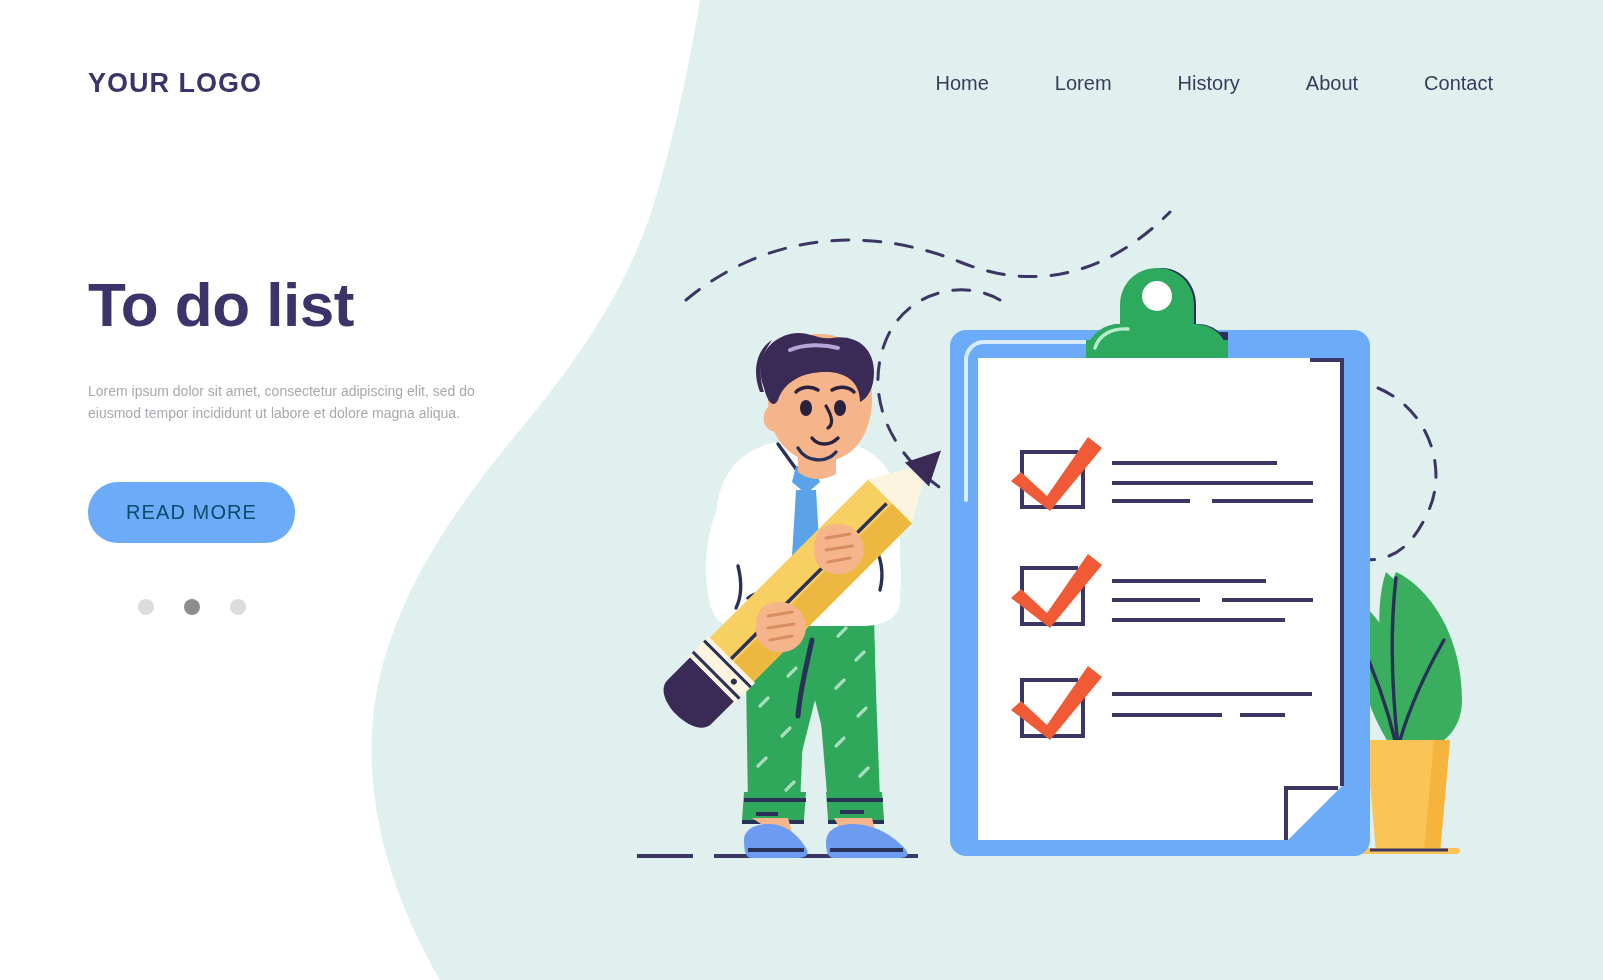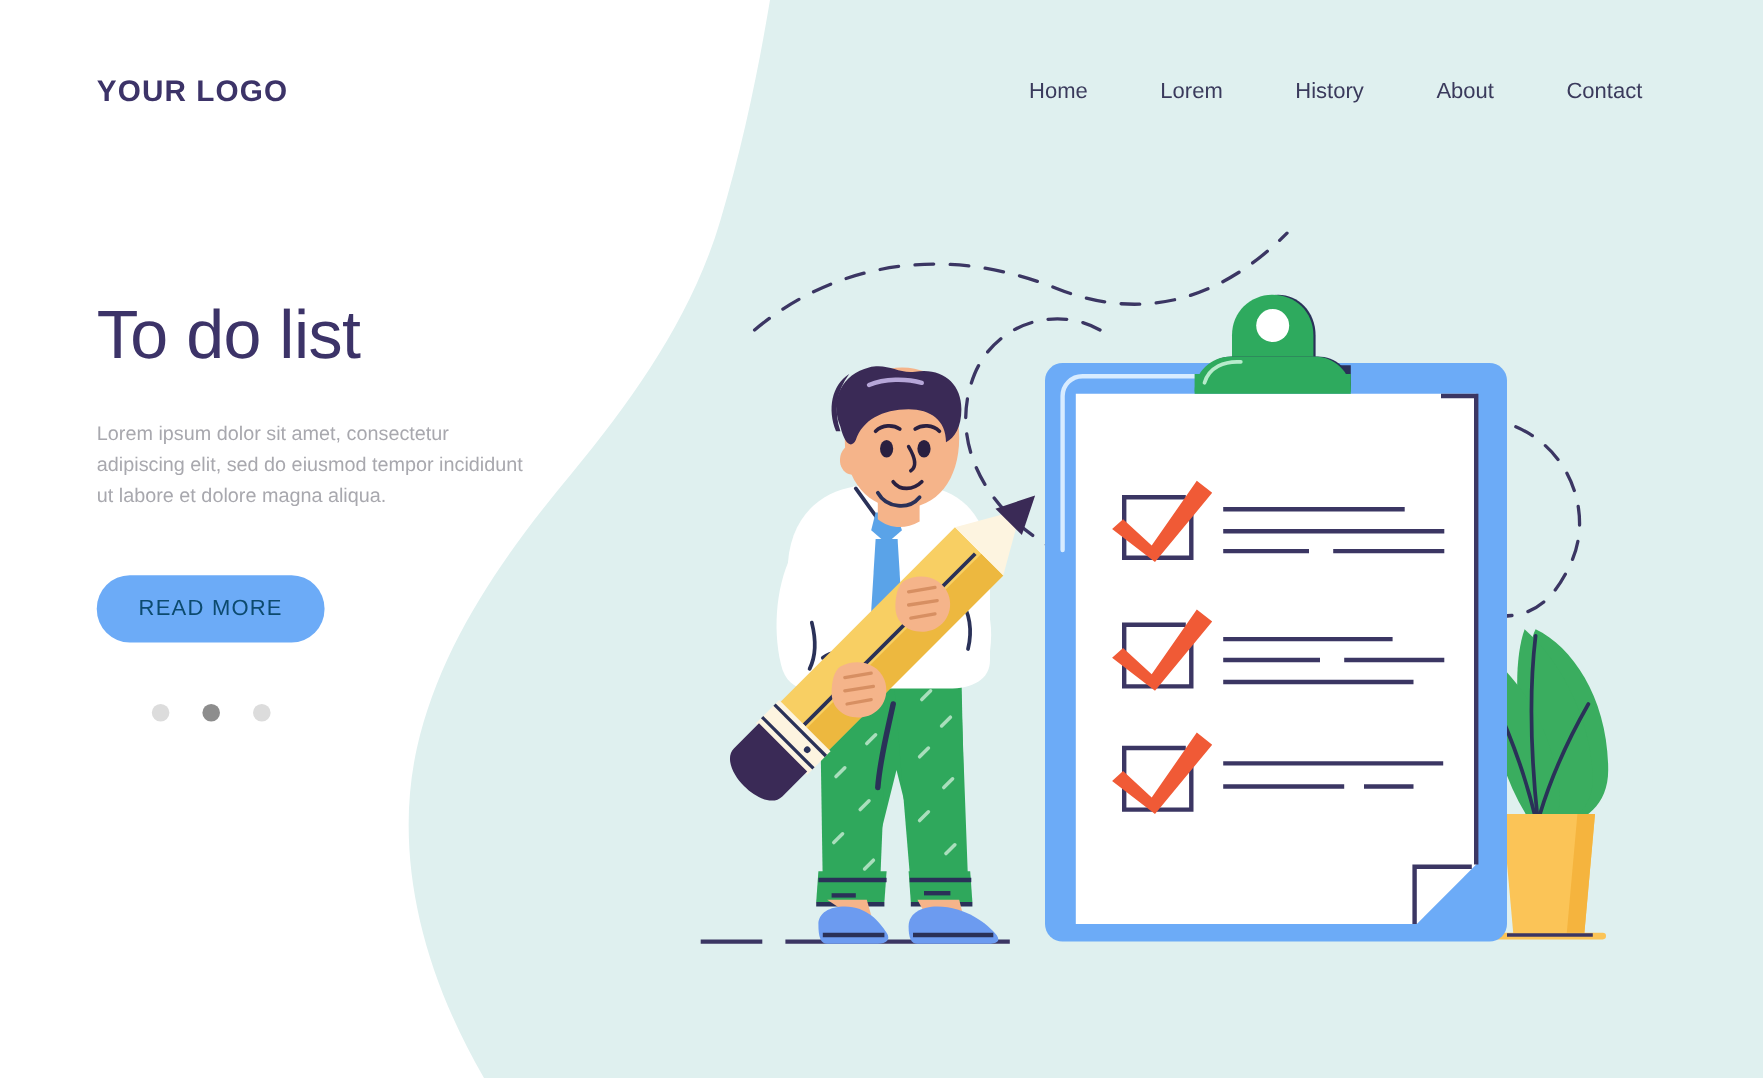--- a/index.html
+++ b/index.html
@@ -28,26 +28,26 @@
   .nav { margin-right:110px; margin-top:72px; display:flex; align-items:center; }
   .nav-item {
     font-size:20px; color:#3a3a5c; margin-left:66px;
     cursor:pointer; white-space:nowrap;
   }
   .nav-item:first-child { margin-left:12px; }
 
   
   .hero { position:absolute; left:88px; top:272px; width:420px; z-index:30; }
   .hero-title {
-    font-size:62px; font-weight:normal; color:#3c3368;
+    font-size:62px; font-weight:bold; color:#3c3368;
     letter-spacing:-0.5px; line-height:1.05;
   }
   .hero-text {
     margin-top:44px;
-    font-size:18px; line-height:1.55; color:#a8a8ae; max-width:395px;
+    font-size:14px; line-height:1.55; color:#a8a8ae; max-width:395px;
   }
   .read-more {
     margin-top:58px;
     display:inline-block;
     background:#6cabf7; color:#0c4a6e;
     font-size:20px; letter-spacing:1.1px;
     padding:19px 38px 19px 38px;
     border:none; border-radius:30px; cursor:pointer;
     font-family:"Liberation Sans", sans-serif;
   }

